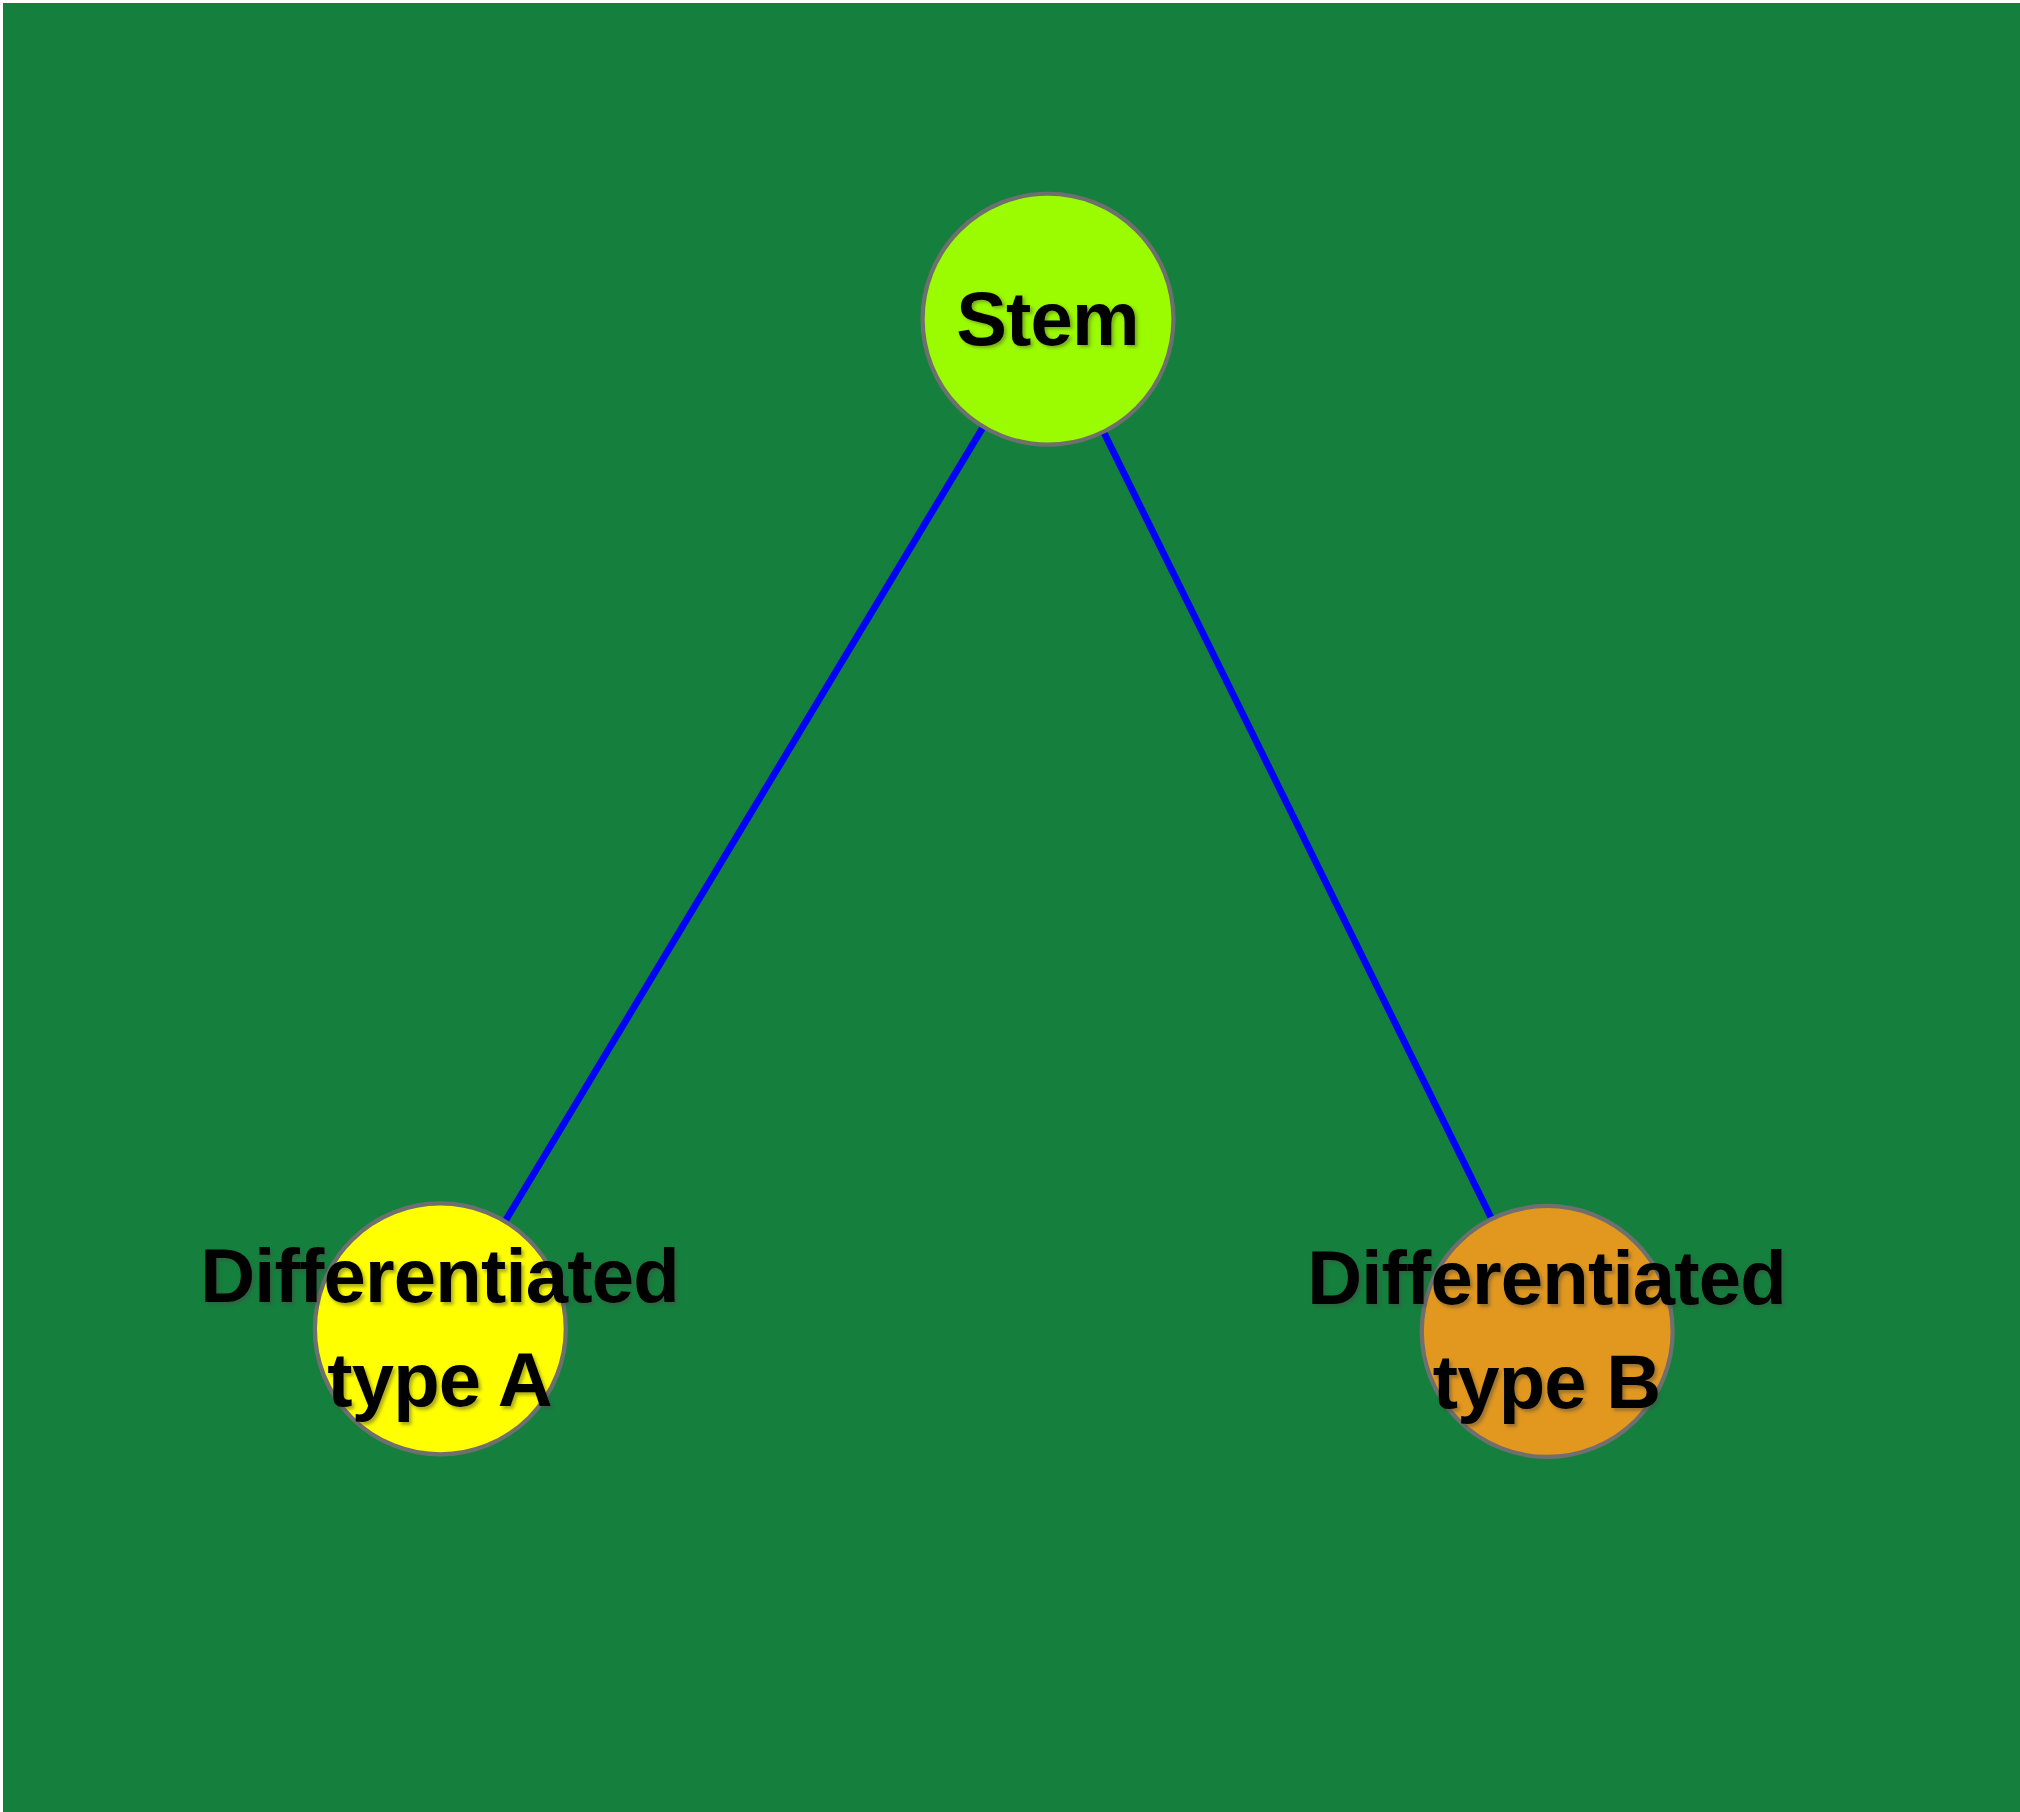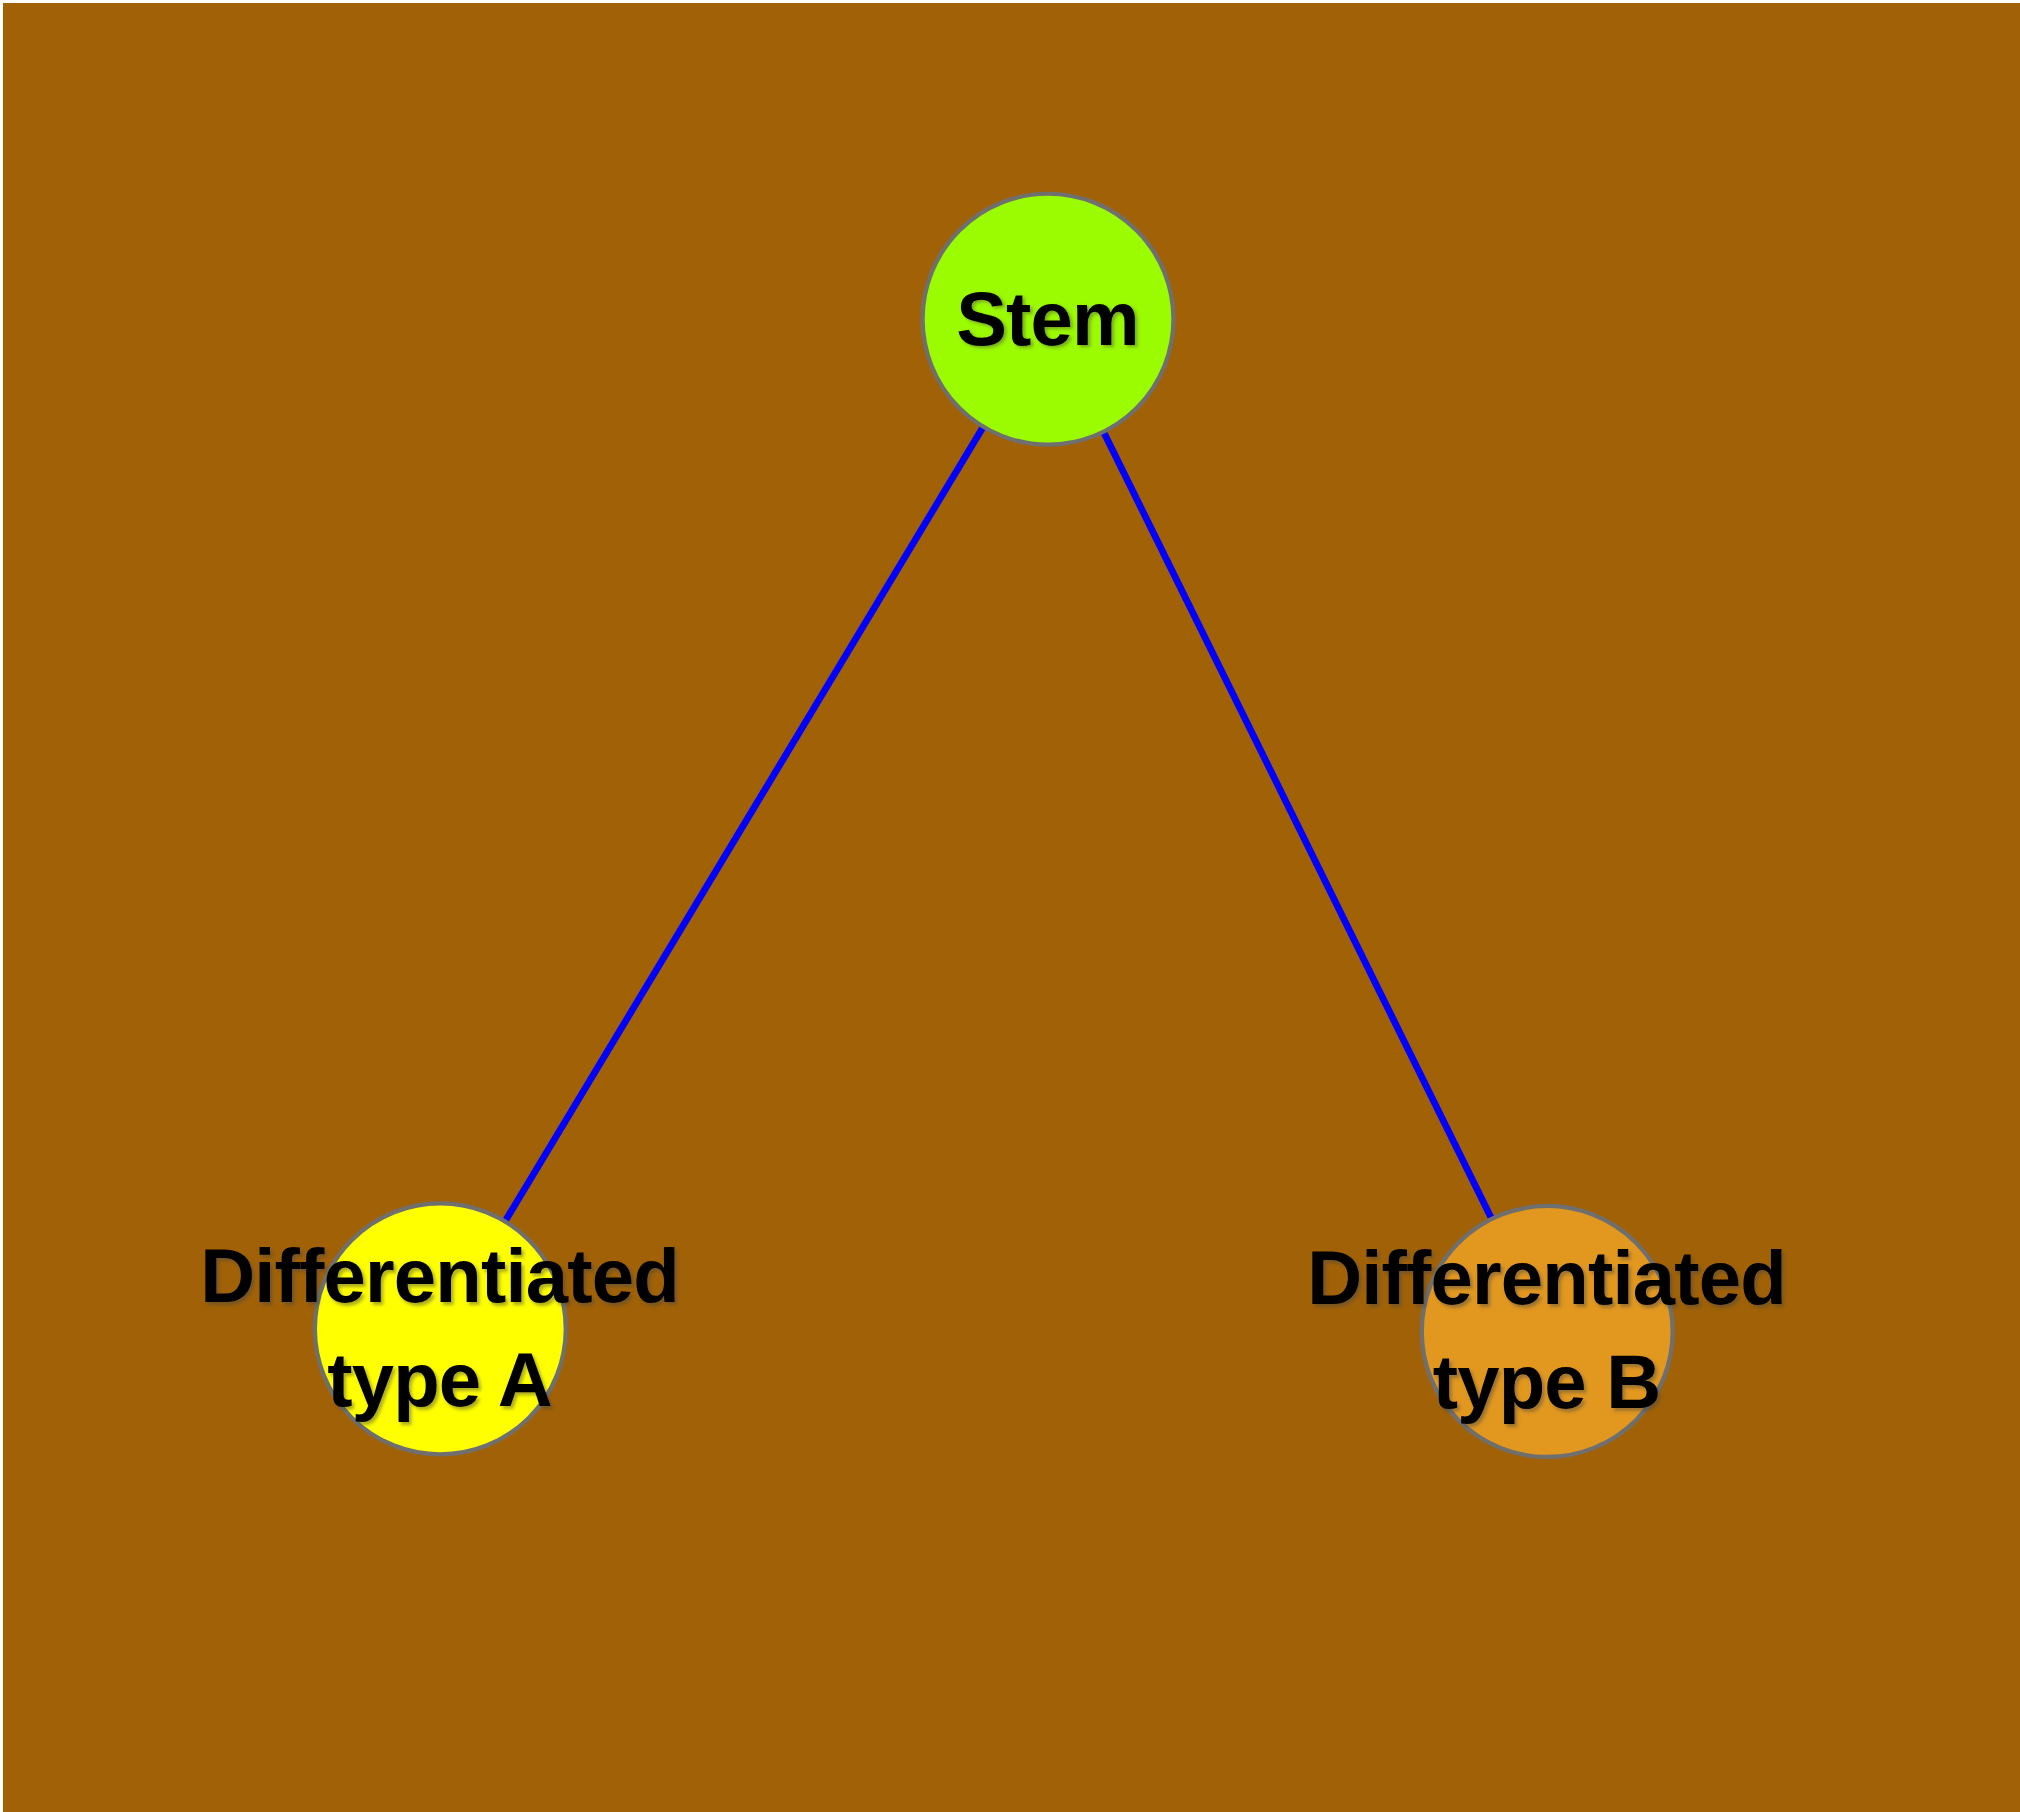--- a/index.html
+++ b/index.html
@@ -48,21 +48,21 @@
     text-align: center;
     white-space: pre-line;
     width: max-content;
     letter-spacing: -0.8px;
     text-shadow: 2.5px 2.5px 3.4px rgba(70,70,70,0.45);
   }
 </style>
 </head>
 <body style="background: rgb(255, 255, 255);">
 
-<div id="canvas" style="background: #a16207; text-decoration: underline;">
+<div id="canvas" style="background: #15803d; text-decoration: underline;">
   <svg id="graph-svg" viewBox="0 0 2381 2135" preserveAspectRatio="none">
     <g id="edges-layer">
         <line x1="1233" y1="373" x2="516" y2="1564" stroke="#0000FB" stroke-width="8"></line>
         <line x1="1233" y1="373" x2="1822" y2="1567" stroke="#0000FB" stroke-width="8"></line>
       </g>
     <g id="nodes-layer">
         <circle cx="1233" cy="373" r="148" fill="#9BFB00" stroke="#6F6F6F" stroke-width="5"></circle>
         <circle cx="516" cy="1564" r="148" fill="#FFFF00" stroke="#6F6F6F" stroke-width="5"></circle>
         <circle cx="1822" cy="1567" r="148" fill="#E2981F" stroke="#6F6F6F" stroke-width="5"></circle>
       </g>

